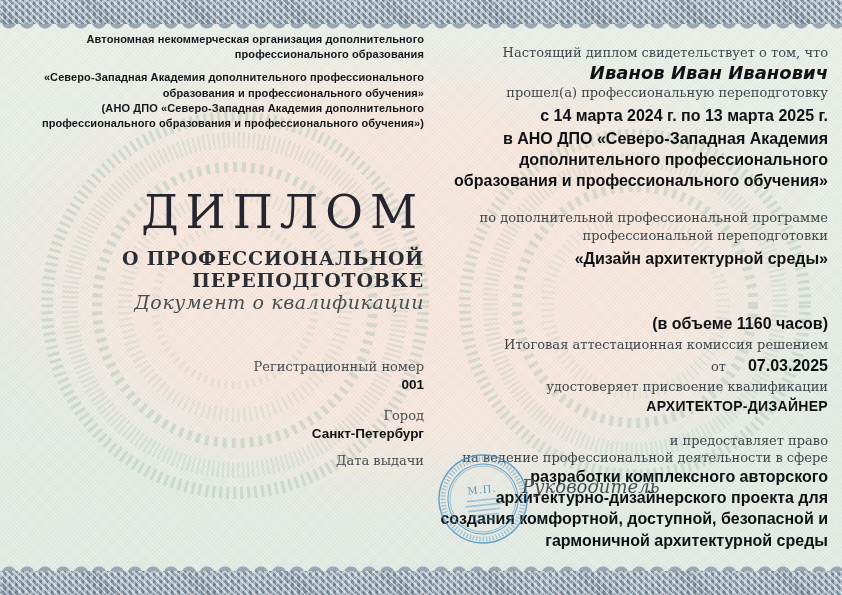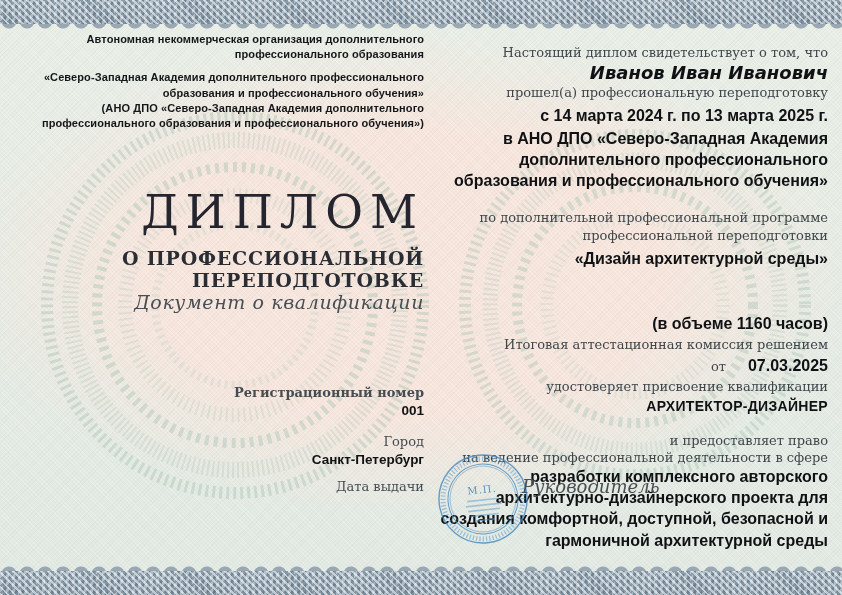--- a/index.html
+++ b/index.html
@@ -46,21 +46,21 @@
     font-family:"DejaVu Serif",serif;font-weight:normal;color:#24252e;
     font-size:46px;letter-spacing:7px;margin-top:58px;line-height:1;
   }
   .diploma-sub{
     font-family:"DejaVu Serif",serif;font-weight:bold;color:#2b2d35;
     font-size:19px;letter-spacing:0.8px;margin-top:12px;
   }
   .doc-type{font-style:italic;font-size:19px;color:#484f54;letter-spacing:0.6px;}
   .field-label{font-size:13px;color:#454c52;}
   .field-value{font-size:13.5px;margin-top:3px;color:#101114;}
-  .mt-reg{margin-top:72px;font-weight:bold;}
+  .mt-reg{margin-top:46px;}
   .mt-city{margin-top:16px;}
   .mt-date{margin-top:12px;}
   .r-serif{font-size:13px;line-height:1.32;color:#3e454b;}
   .r-name{
     font-family:"DejaVu Sans","Liberation Sans",sans-serif;
     font-weight:bold;font-style:italic;font-size:18px;color:#101114;
     margin-top:2px;line-height:1.15;
   }
   .r-bold{font-family:"Liberation Sans","DejaVu Sans",sans-serif;font-weight:bold;
     font-size:16px;line-height:1.32;color:#101114;}

